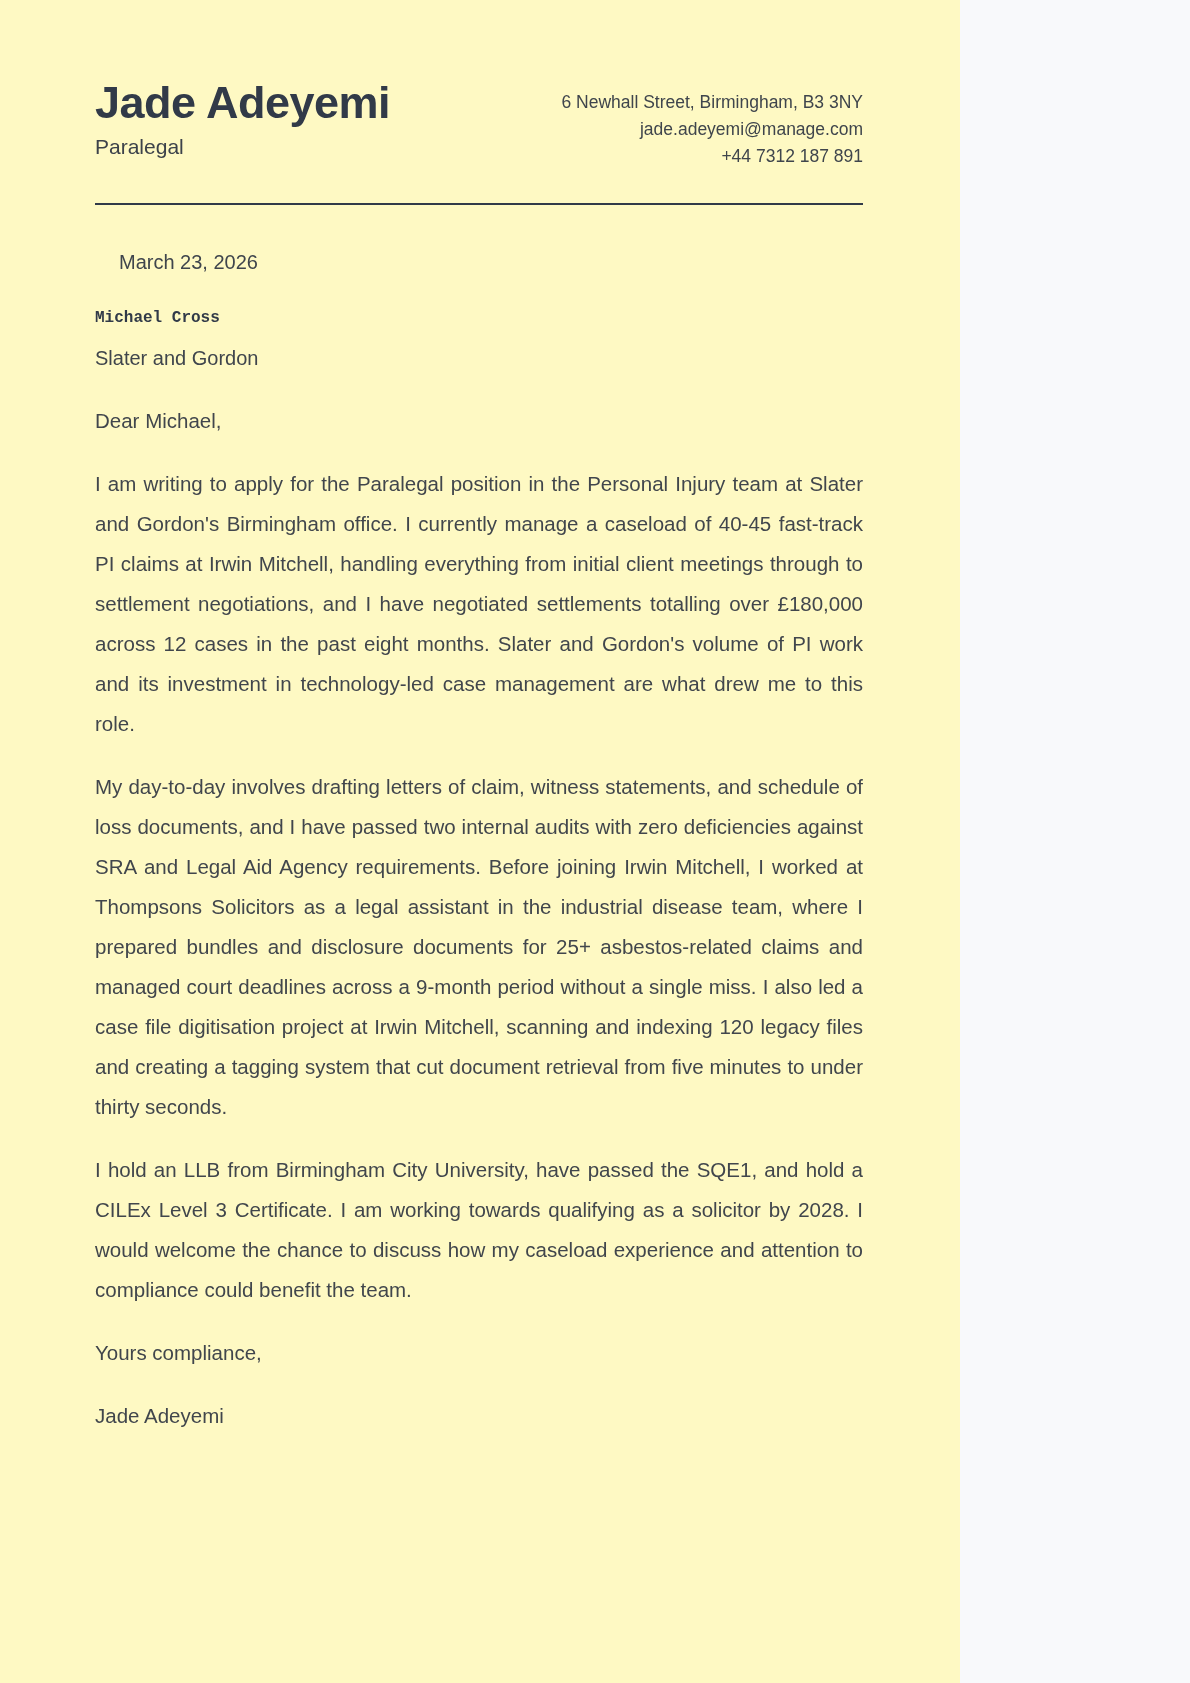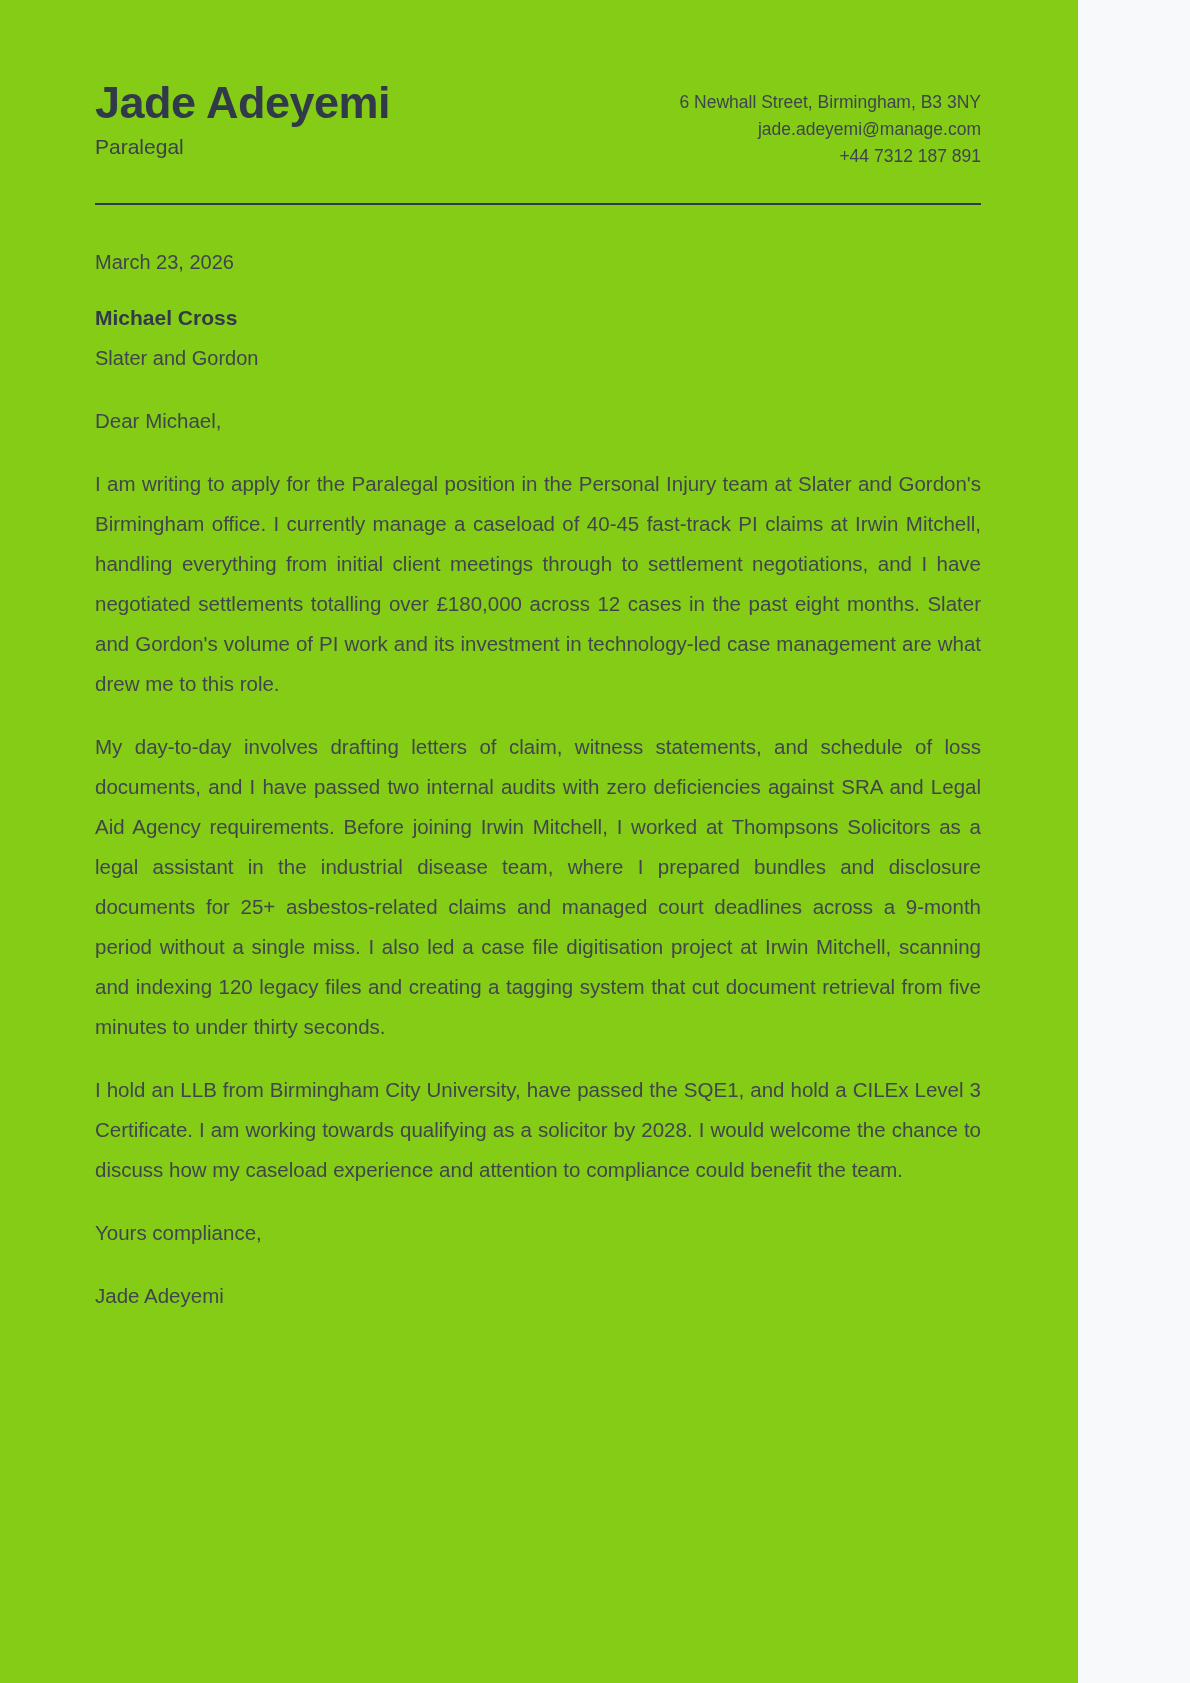--- a/index.html
+++ b/index.html
@@ -2,23 +2,23 @@
 <html><head>
 <meta charset="utf-8">
 <style>
   * { margin: 0; padding: 0; box-sizing: border-box; }
   html, body {
     width: 1190px;
     background: #f8f9fb;
     font-family: "Liberation Sans", sans-serif;
   }
   .page {
-    width: 1078px;
+    width: 960px;
     min-height: 1683px;
-    background: #84cc16;
+    background: #fef9c3;
     padding: 78px 97px 60px 95px;
   }
   .letter-header {
     display: flex;
     justify-content: space-between;
     align-items: flex-start;
   }
   .candidate-name {
     font-size: 45px;
     font-weight: 800;
@@ -41,31 +41,33 @@
   }
   .header-divider {
     border: none;
     border-top: 2.5px solid #313a48;
     margin-top: 33px;
   }
   .letter-date {
     margin-top: 46px;
     font-size: 20px;
     color: #3f454c;
+    margin-left: 24px;
   }
   .recipient-block {
     margin-top: 24px;
     font-size: 20px;
     line-height: 40px;
     color: #3f454c;
   }
   .recipient-name {
     font-weight: 700;
-    font-size: 21px;
+    font-size: 16px;
     color: #313a48;
+    font-family: Liberation Mono, monospace;
   }
   .letter-body {
     font-size: 20.5px;
     color: #41464c;
   }
   .letter-body p {
     line-height: 40px;
     margin-bottom: 14px;
     margin-top: 23px;
   }

